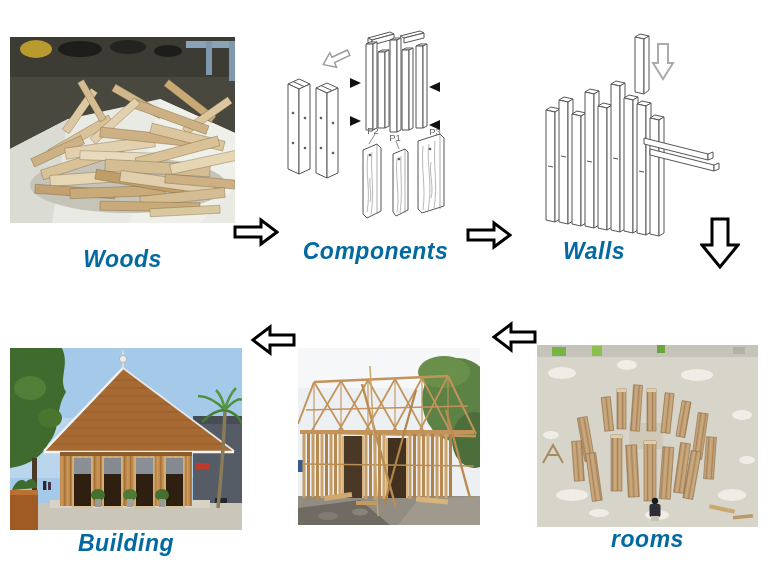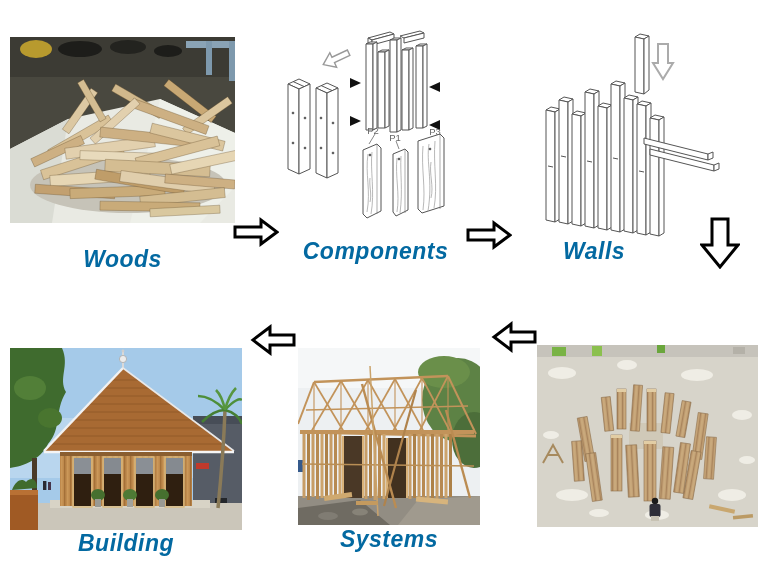--- a/index.html
+++ b/index.html
@@ -406,21 +406,20 @@
 
     <line x1="64" y1="36" x2="98" y2="160" stroke="#bb8c52" stroke-width="2.4"></line>
     <line x1="118" y1="42" x2="86" y2="158" stroke="#b0834c" stroke-width="2.2"></line>
     <line x1="148" y1="62" x2="172" y2="150" stroke="#bb8c52" stroke-width="2.4"></line>
     <line x1="72" y1="18" x2="80" y2="168" stroke="#caa36b" stroke-width="1.5"></line>
 
     <rect x="26" y="146" width="28" height="5" fill="#cfa96f" transform="rotate(-8 40 148)"></rect>
     <rect x="118" y="150" width="32" height="5" fill="#d7b47c" transform="rotate(5 134 152)"></rect>
     <rect x="58" y="153" width="22" height="4" fill="#c49a5e"></rect>
   </svg>
-  <div class="stage-label" style="left:298px;top:526px;width:182px;">Systems</div>
 
   <svg class="abs" style="left:537px;top:345px;" width="221" height="182" viewBox="0 0 221 182">
     <defs>
       <pattern id="grainPanel" patternUnits="userSpaceOnUse" width="5" height="10">
         <rect width="5" height="10" fill="#c2a074"></rect>
         <rect width="1.2" height="10" fill="#a8845c"></rect>
         <rect x="2.6" width="0.8" height="10" fill="#d4b888"></rect>
       </pattern>
     </defs>
     <rect width="221" height="182" fill="#d7d4ca"></rect>
@@ -473,14 +472,15 @@
 
     <g>
       <circle cx="118" cy="156" r="3.2" fill="#1a1a1a"></circle>
       <rect x="112.5" y="159" width="11" height="13" rx="2" fill="#2e2e38"></rect>
       <rect x="114" y="171" width="8" height="5" fill="#c8c3b4"></rect>
     </g>
 
     <rect x="172" y="162" width="26" height="4" fill="#c9a76f" transform="rotate(12 185 164)"></rect>
     <rect x="196" y="170" width="20" height="3.5" fill="#bb9a64" transform="rotate(-6 206 172)"></rect>
   </svg>
+  <div class="stage-label" style="left:537px;top:526px;width:221px;">rooms</div>
 
 </div>
 
 </body></html>

